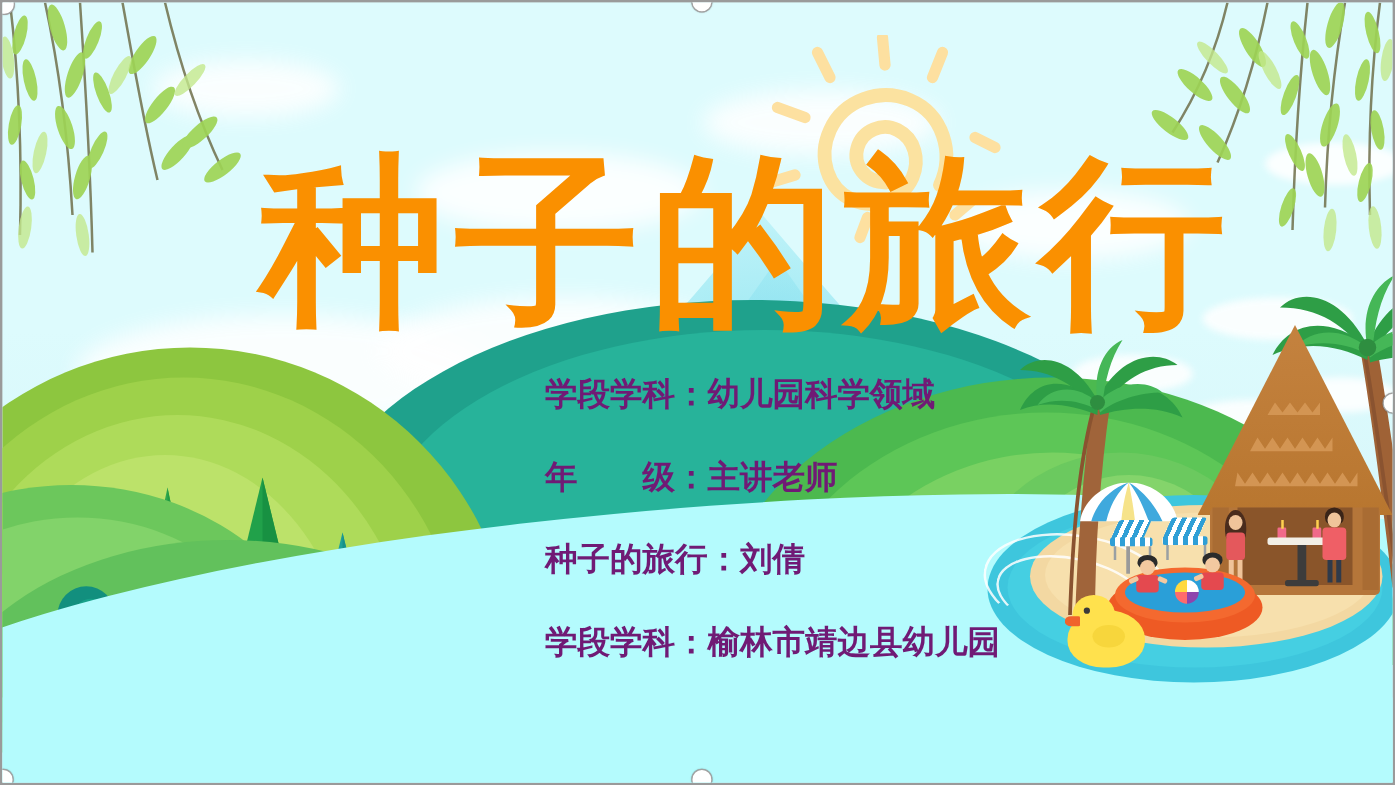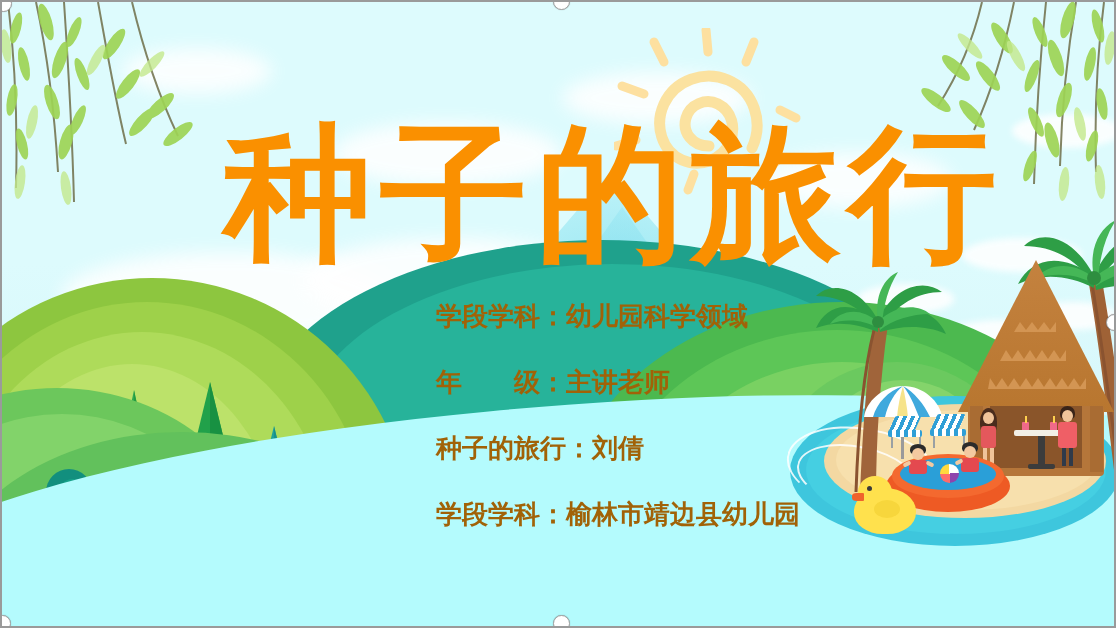--- a/index.html
+++ b/index.html
@@ -172,29 +172,28 @@
   
   #title{
     position:absolute;left:206px;top:118px;
     font-size:148px;line-height:148px;
     letter-spacing:8px;
     color:#fa9000;
     font-weight:700;
     font-family:"DejaVu Sans","Liberation Sans",sans-serif;
     white-space:nowrap;
     z-index:40;
-    margin-left:16px;
   }
   #meta{
     position:absolute;left:434px;top:300px;
     z-index:40;
     display:flex;flex-direction:column;gap:38px;
   }
   .meta-line{
-    color:#a16207;font-size:26px;font-weight:700;white-space:pre;
+    color:#701a75;font-size:26px;font-weight:700;white-space:pre;
     line-height:28px;
     font-family:"DejaVu Sans","Liberation Sans",sans-serif;
   }
 
   
   .handle{
     position:absolute;width:15px;height:15px;border-radius:50%;
     background:#ffffff;border:1px solid #a2a2a2;
     box-shadow:0 0 1px rgba(0,0,0,.35);
     z-index:90;

